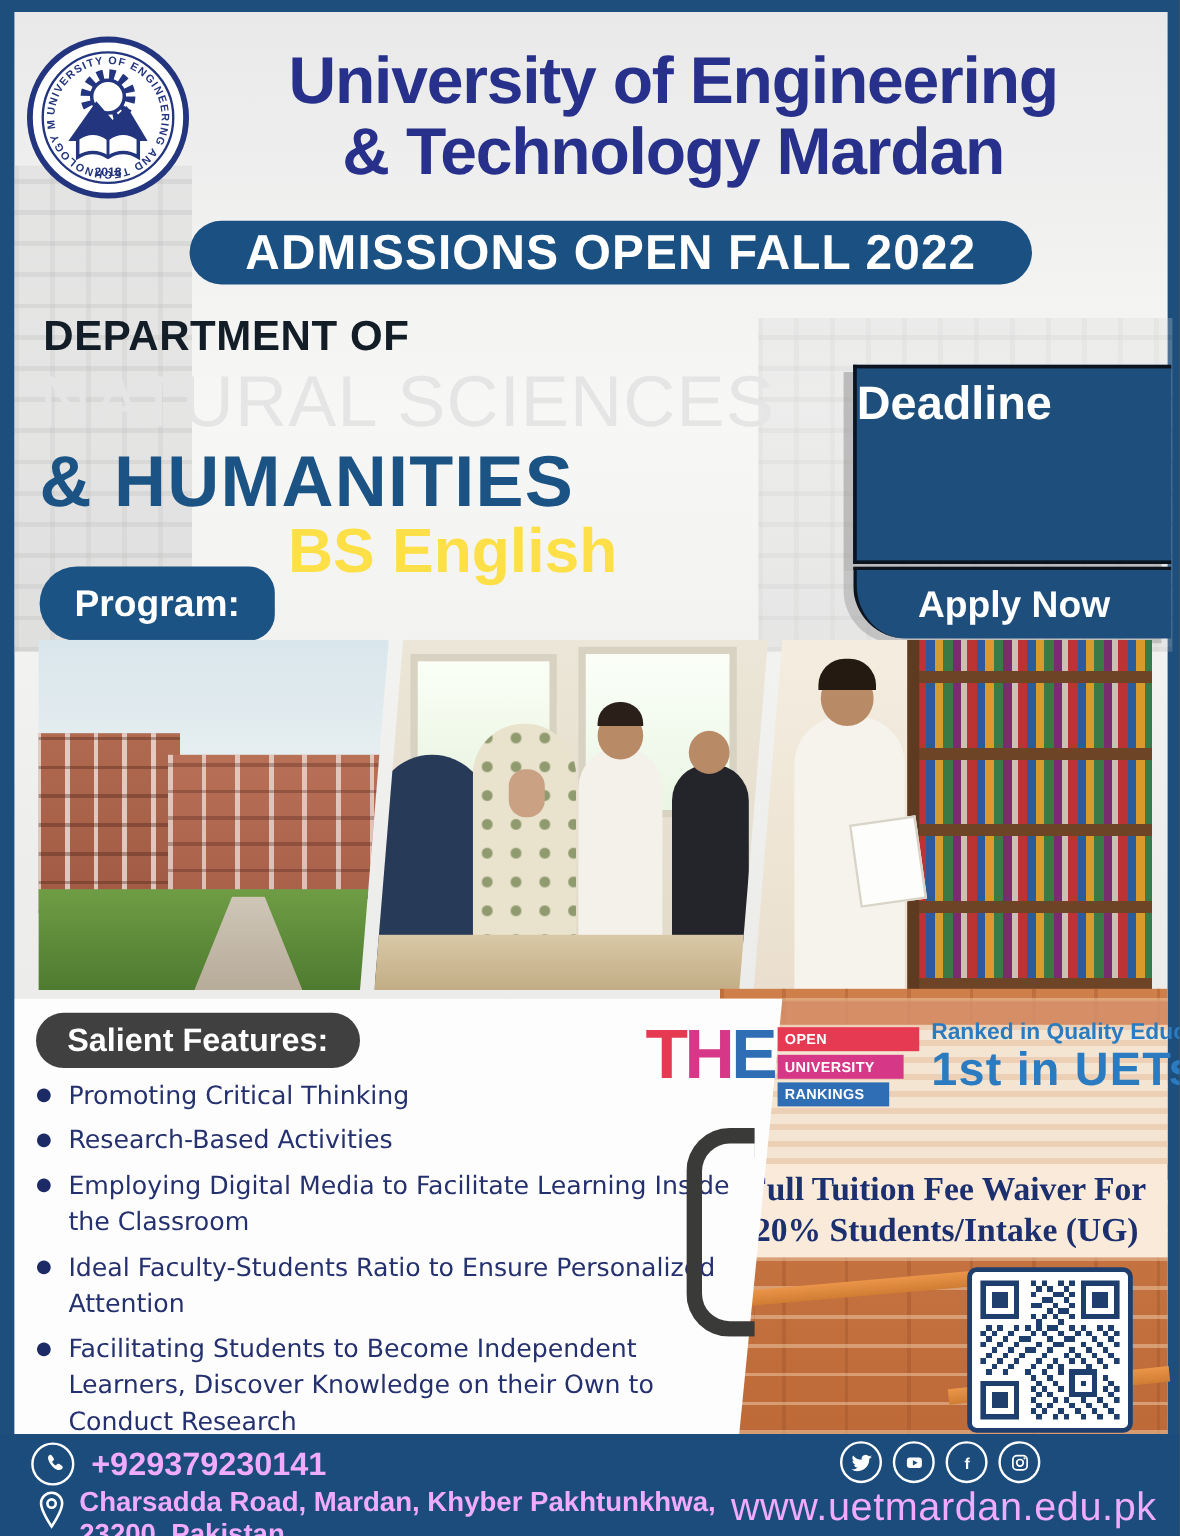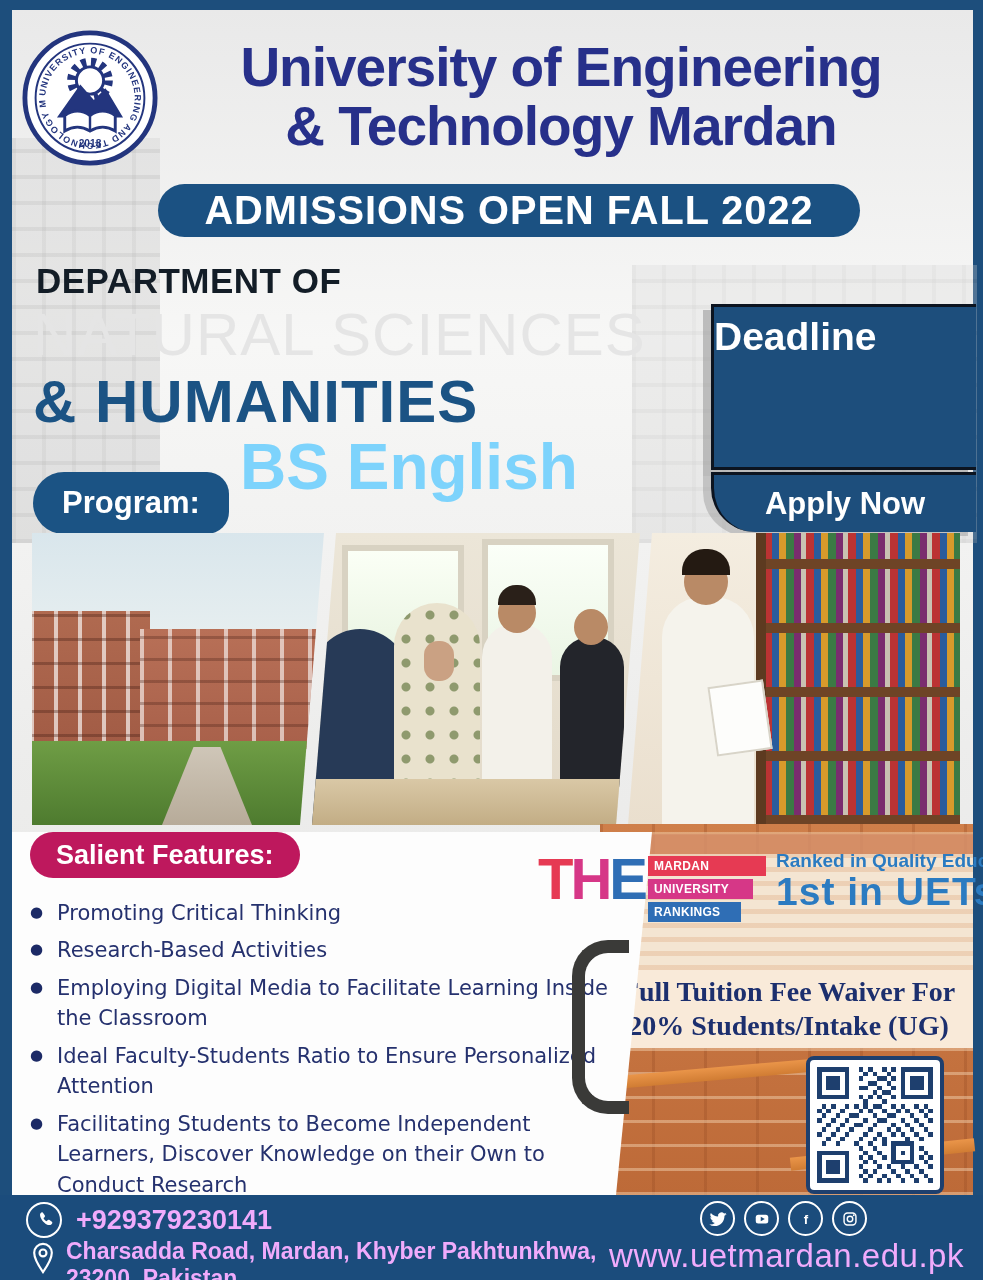--- a/index.html
+++ b/index.html
@@ -23,21 +23,21 @@
          border-radius:27px;display:flex;align-items:center;justify-content:center;}
   .banner-pill span{color:#fff;font-weight:800;font-size:41px;letter-spacing:1px;transform:scaleX(.97);white-space:nowrap;}
 
   
   .dept-eyebrow{position:absolute;left:36px;top:261px;font-size:35px;font-weight:800;color:#131d27;letter-spacing:.5px;}
   .dept-1{position:absolute;left:33px;top:300px;font-size:60px;font-weight:400;color:#e5e5e5;letter-spacing:1px;white-space:nowrap;}
   .dept-2{position:absolute;left:33px;top:367px;font-size:60px;font-weight:800;color:#1b5384;letter-spacing:1px;white-space:nowrap;}
   .program-pill{position:absolute;left:33px;top:452px;width:196px;height:62px;background:#1b5384;
          border-radius:31px 22px 22px 31px;display:flex;align-items:center;justify-content:center;margin-top:20px;}
   .program-pill span{color:#fff;font-size:31px;font-weight:800;}
-  .program-name{position:absolute;left:240px;top:430px;font-size:64px;font-weight:800;color:#7dd3fc;white-space:nowrap;}
+  .program-name{position:absolute;left:240px;top:430px;font-size:52px;font-weight:800;color:#fde047;white-space:nowrap;}
 
   
   .deadline-box{position:absolute;left:711px;top:304px;width:262px;height:160px;background:#1d4e7c;
         border-top:3px solid #0c1420;border-left:3px solid #0c1420;border-bottom:3px solid #0c1420;
         box-shadow:-8px 6px 0 rgba(150,150,150,.55);color:#fff;}
   .dl-label{margin-top:8px;text-align:left;font-size:39px;font-weight:800;}
   .dl-row{display:flex;justify-content:center;align-items:center;gap:8px;margin-top:-4px;}
   .dl-day{font-size:94px;font-weight:800;line-height:.95;}
   .dl-stack{display:flex;flex-direction:column;line-height:1;}
   .dl-month{font-size:40px;font-weight:800;}
@@ -89,21 +89,21 @@
       repeating-linear-gradient(90deg,#b33 0 8px,#2a5c9c 8px 15px,#d79a2b 15px 22px,#3b7a44 22px 30px,#7a2d6e 30px 37px,#c9c2b2 37px 42px);}
   .shelf-frame{left:744px;top:0;width:10px;height:292px;background:#5d3a20;}
   .lib-student{left:650px;top:64px;width:92px;height:228px;background:#f5f3ec;border-radius:40px 40px 0 0;}
   .lib-head{left:672px;top:26px;width:44px;height:46px;background:#b98a66;border-radius:50%;}
   .lib-hair{left:670px;top:16px;width:48px;height:26px;background:#241a12;border-radius:22px 22px 0 0;}
   .lib-book{left:700px;top:150px;width:52px;height:66px;background:#fdfdfb;border:2px solid #d8d4c8;transform:rotate(-8deg);}
 
   
   .panel{position:absolute;left:12px;top:832px;width:961px;height:363px;background:#fdfdfd;
         clip-path:polygon(0 0,640px 0,604px 363px,0 363px);z-index:3;}
-  .feat-pill{position:absolute;left:18px;top:0;height:46px;padding:0 26px;background:#be185d;
+  .feat-pill{position:absolute;left:18px;top:12px;height:46px;padding:0 26px;background:#404040;
         border-radius:24px;display:flex;align-items:center;}
   .feat-pill span{color:#fff;font-size:27px;font-weight:800;}
   .feat-list{position:absolute;left:18px;top:66px;width:604px;margin:0;padding:0;list-style:none;
         font-family:"DejaVu Sans",sans-serif;}
   .feat-list li{position:relative;padding-left:27px;margin-bottom:7px;font-size:21px;line-height:1.45;
         color:#25316e;font-weight:500;}
   .feat-list .dot{position:absolute;left:0;top:4px;font-size:15px;color:#1c2a66;}
 
   
   .brick{position:absolute;left:600px;top:824px;width:373px;height:371px;z-index:1;background:
@@ -263,21 +263,21 @@
         <li><span class="dot">●</span><span>Employing Digital Media to Facilitate Learning Inside the Classroom</span></li>
         <li><span class="dot">●</span><span>Ideal Faculty-Students Ratio to Ensure Personalized Attention</span></li>
         <li><span class="dot">●</span><span>Facilitating Students to Become Independent Learners, Discover Knowledge on their Own to Conduct Research</span></li>
         <li><span class="dot">●</span><span>Evaluation Using Performance-Based Examples</span></li>
       </ul>
   </div>
 
   <div class="ranking">
     <div class="the-letters"><span class="the-t">T</span><span class="the-h">H</span><span class="the-e">E</span></div>
     <div class="the-bars">
-      <div class="the-bar bar-world">MARDAN</div>
+      <div class="the-bar bar-world">OPEN</div>
       <div class="the-bar bar-univ">UNIVERSITY</div>
       <div class="the-bar bar-rank">RANKINGS</div>
     </div>
     <div class="rank-text">
       <div class="rank-caption">Ranked in Quality Education</div>
       <div class="rank-highlight">1st in UETs</div>
     </div>
   </div>
 
   <div class="bracket"></div>

